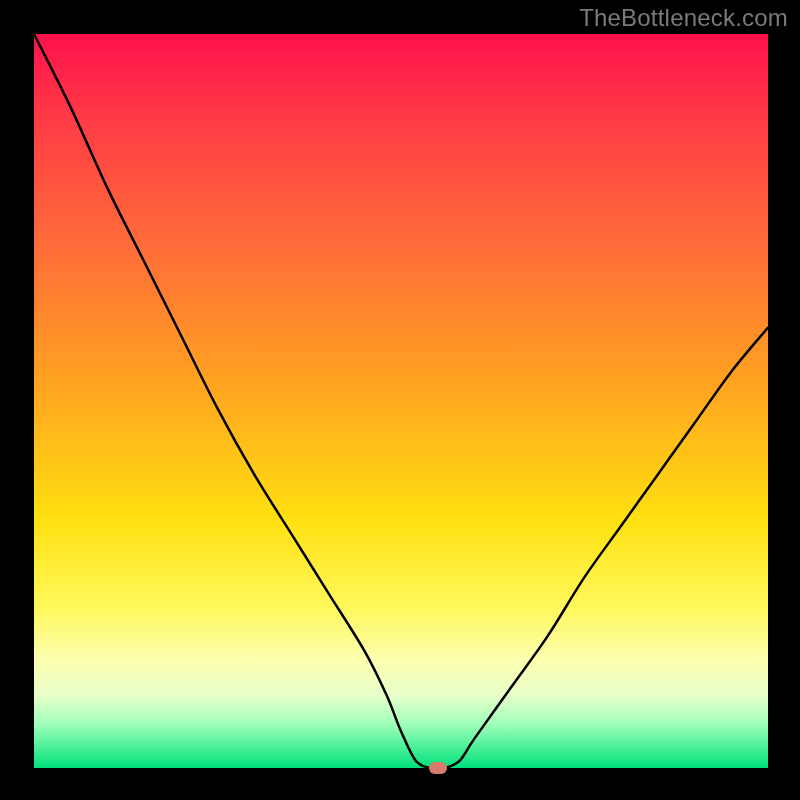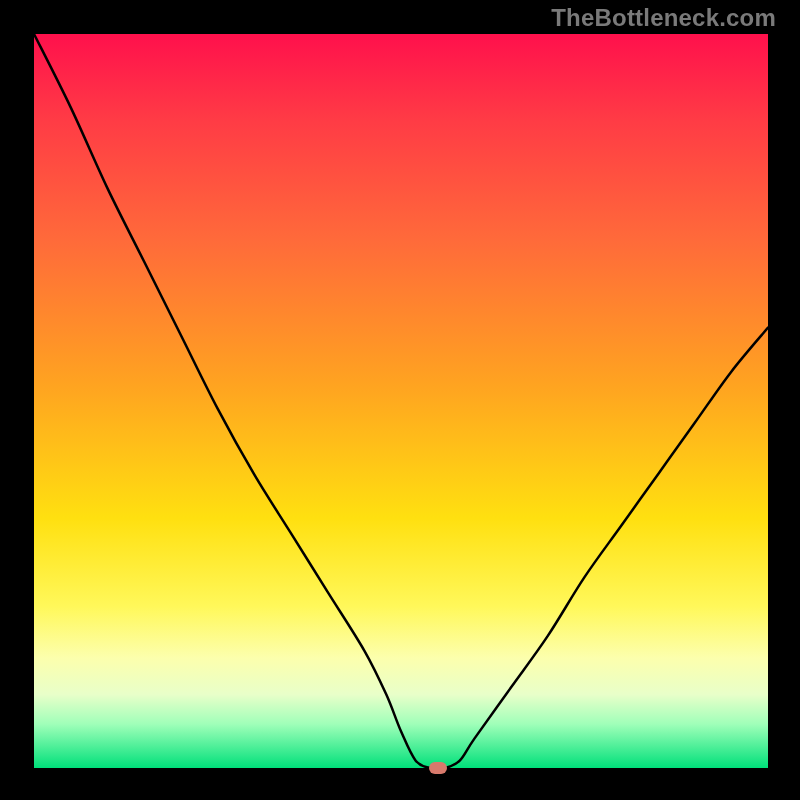--- a/index.html
+++ b/index.html
@@ -13,23 +13,23 @@
   }
   .container {
     position: relative;
     width: 800px;
     height: 800px;
     background: #000;
   }
   .watermark {
     position: absolute;
     top: 4px;
-    right: 24px;
+    right: 12px;
     font-size: 24px;
-    font-weight: 700;
+    font-weight: 400;
     color: #7a7a7a;
     letter-spacing: 0.2px;
     z-index: 10;
   }
   .plot {
     position: absolute;
     left: 34px;
     top: 34px;
     width: 734px;
     height: 734px;

